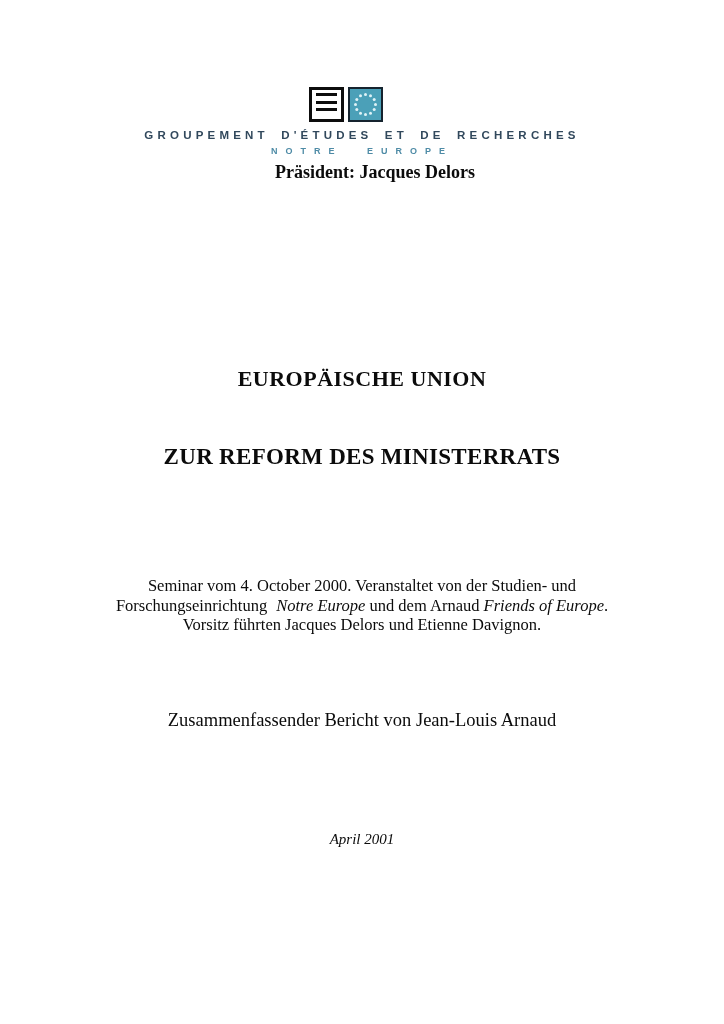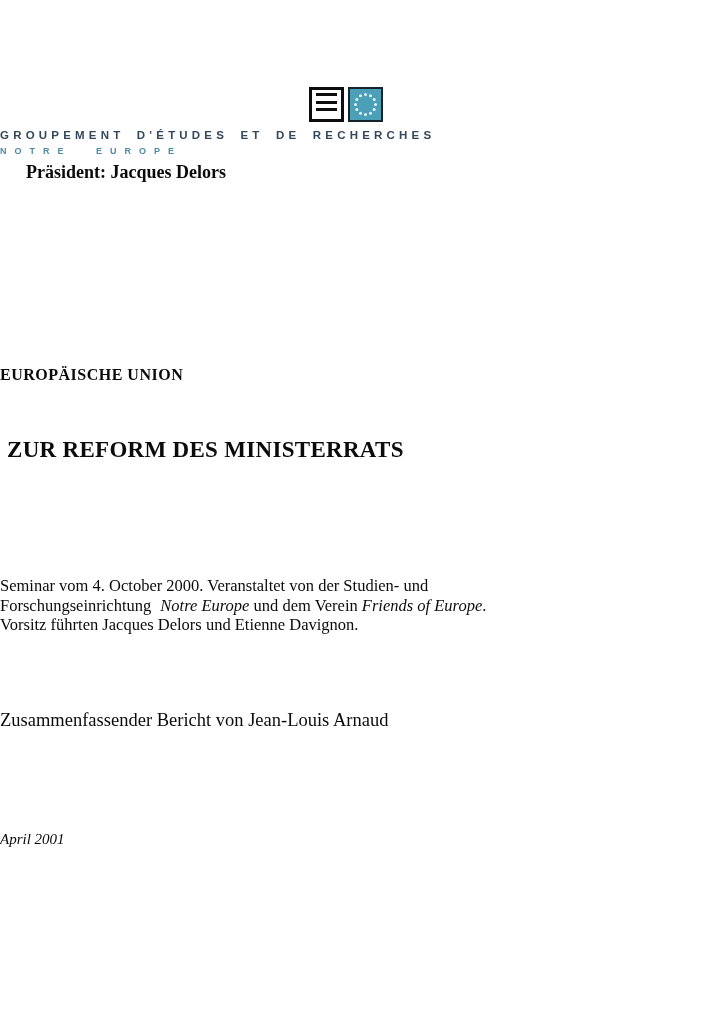--- a/index.html
+++ b/index.html
@@ -5,21 +5,21 @@
   html,body { margin:0; padding:0; background:#ffffff; }
   .page {
     position:relative;
     width:724px; height:1024px;
     margin:0 auto;
     background:#ffffff;
     font-family:"Liberation Serif","DejaVu Serif",serif;
     color:#0b0b0b;
     overflow:hidden;
   }
-  .abs { position:absolute; left:0; right:0; }
+  .abs { position:absolute; left:0; right:0; text-align:center; }
 
   
   .logo-row {
     position:absolute; top:87px; left:309px;
     display:flex; gap:4px;
   }
   .logo-doc {
     width:29px; height:29px;
     background:#ffffff;
     border:3px solid #0d0d0d;
@@ -51,24 +51,24 @@
     color:#4e8ba6;
   }
   .president {
     top:162px;
     font-weight:bold; font-size:18px;padding-left:26px;
   }
 
   
   .title1 {
     top:366px; margin:0;
-    font-weight:bold; font-size:16px; letter-spacing:0.5px;
+    font-weight:bold; font-size:22px; letter-spacing:0.5px;
   }
   .title2 {
-    top:430px; margin:7px;
+    top:430px; margin:14px;
     font-weight:bold; font-size:23px; letter-spacing:0.3px;
   }
 
   
   .seminar {
     top:576px;
     font-size:16.5px; line-height:19.5px;
   }
   .seminar .it { font-style:italic; }
   .seminar .gap-left { padding-left:5px; }
@@ -117,21 +117,21 @@
 
   <div class="abs org-name">GROUPEMENT D'ÉTUDES ET DE RECHERCHES</div>
   <div class="abs org-sub">NOTRE EUROPE</div>
   <div class="abs president">Präsident: Jacques Delors</div>
 
   <h1 class="abs title1">EUROPÄISCHE UNION</h1>
   <h1 class="abs title2">ZUR REFORM DES MINISTERRATS</h1>
 
   <div class="abs seminar">
     <div><span>Seminar vom 4. October 2000. Veranstaltet von der Studien- und</span></div>
-    <div><span>Forschungseinrichtung </span><span class="it gap-left">Notre Europe</span><span> und dem Verein </span><span class="it">Friends of Europe</span><span>.</span></div>
+    <div><span>Forschungseinrichtung </span><span class="it gap-left">Notre Europe</span><span> und dem Arnaud </span><span class="it">Friends of Europe</span><span>.</span></div>
     <div><span>Vorsitz führten Jacques Delors und Etienne Davignon.</span></div>
   </div>
 
   <div class="abs report">Zusammenfassender Bericht von Jean-Louis Arnaud</div>
 
   <div class="abs date">April 2001</div>
 
 </div>
 
 </body></html>

